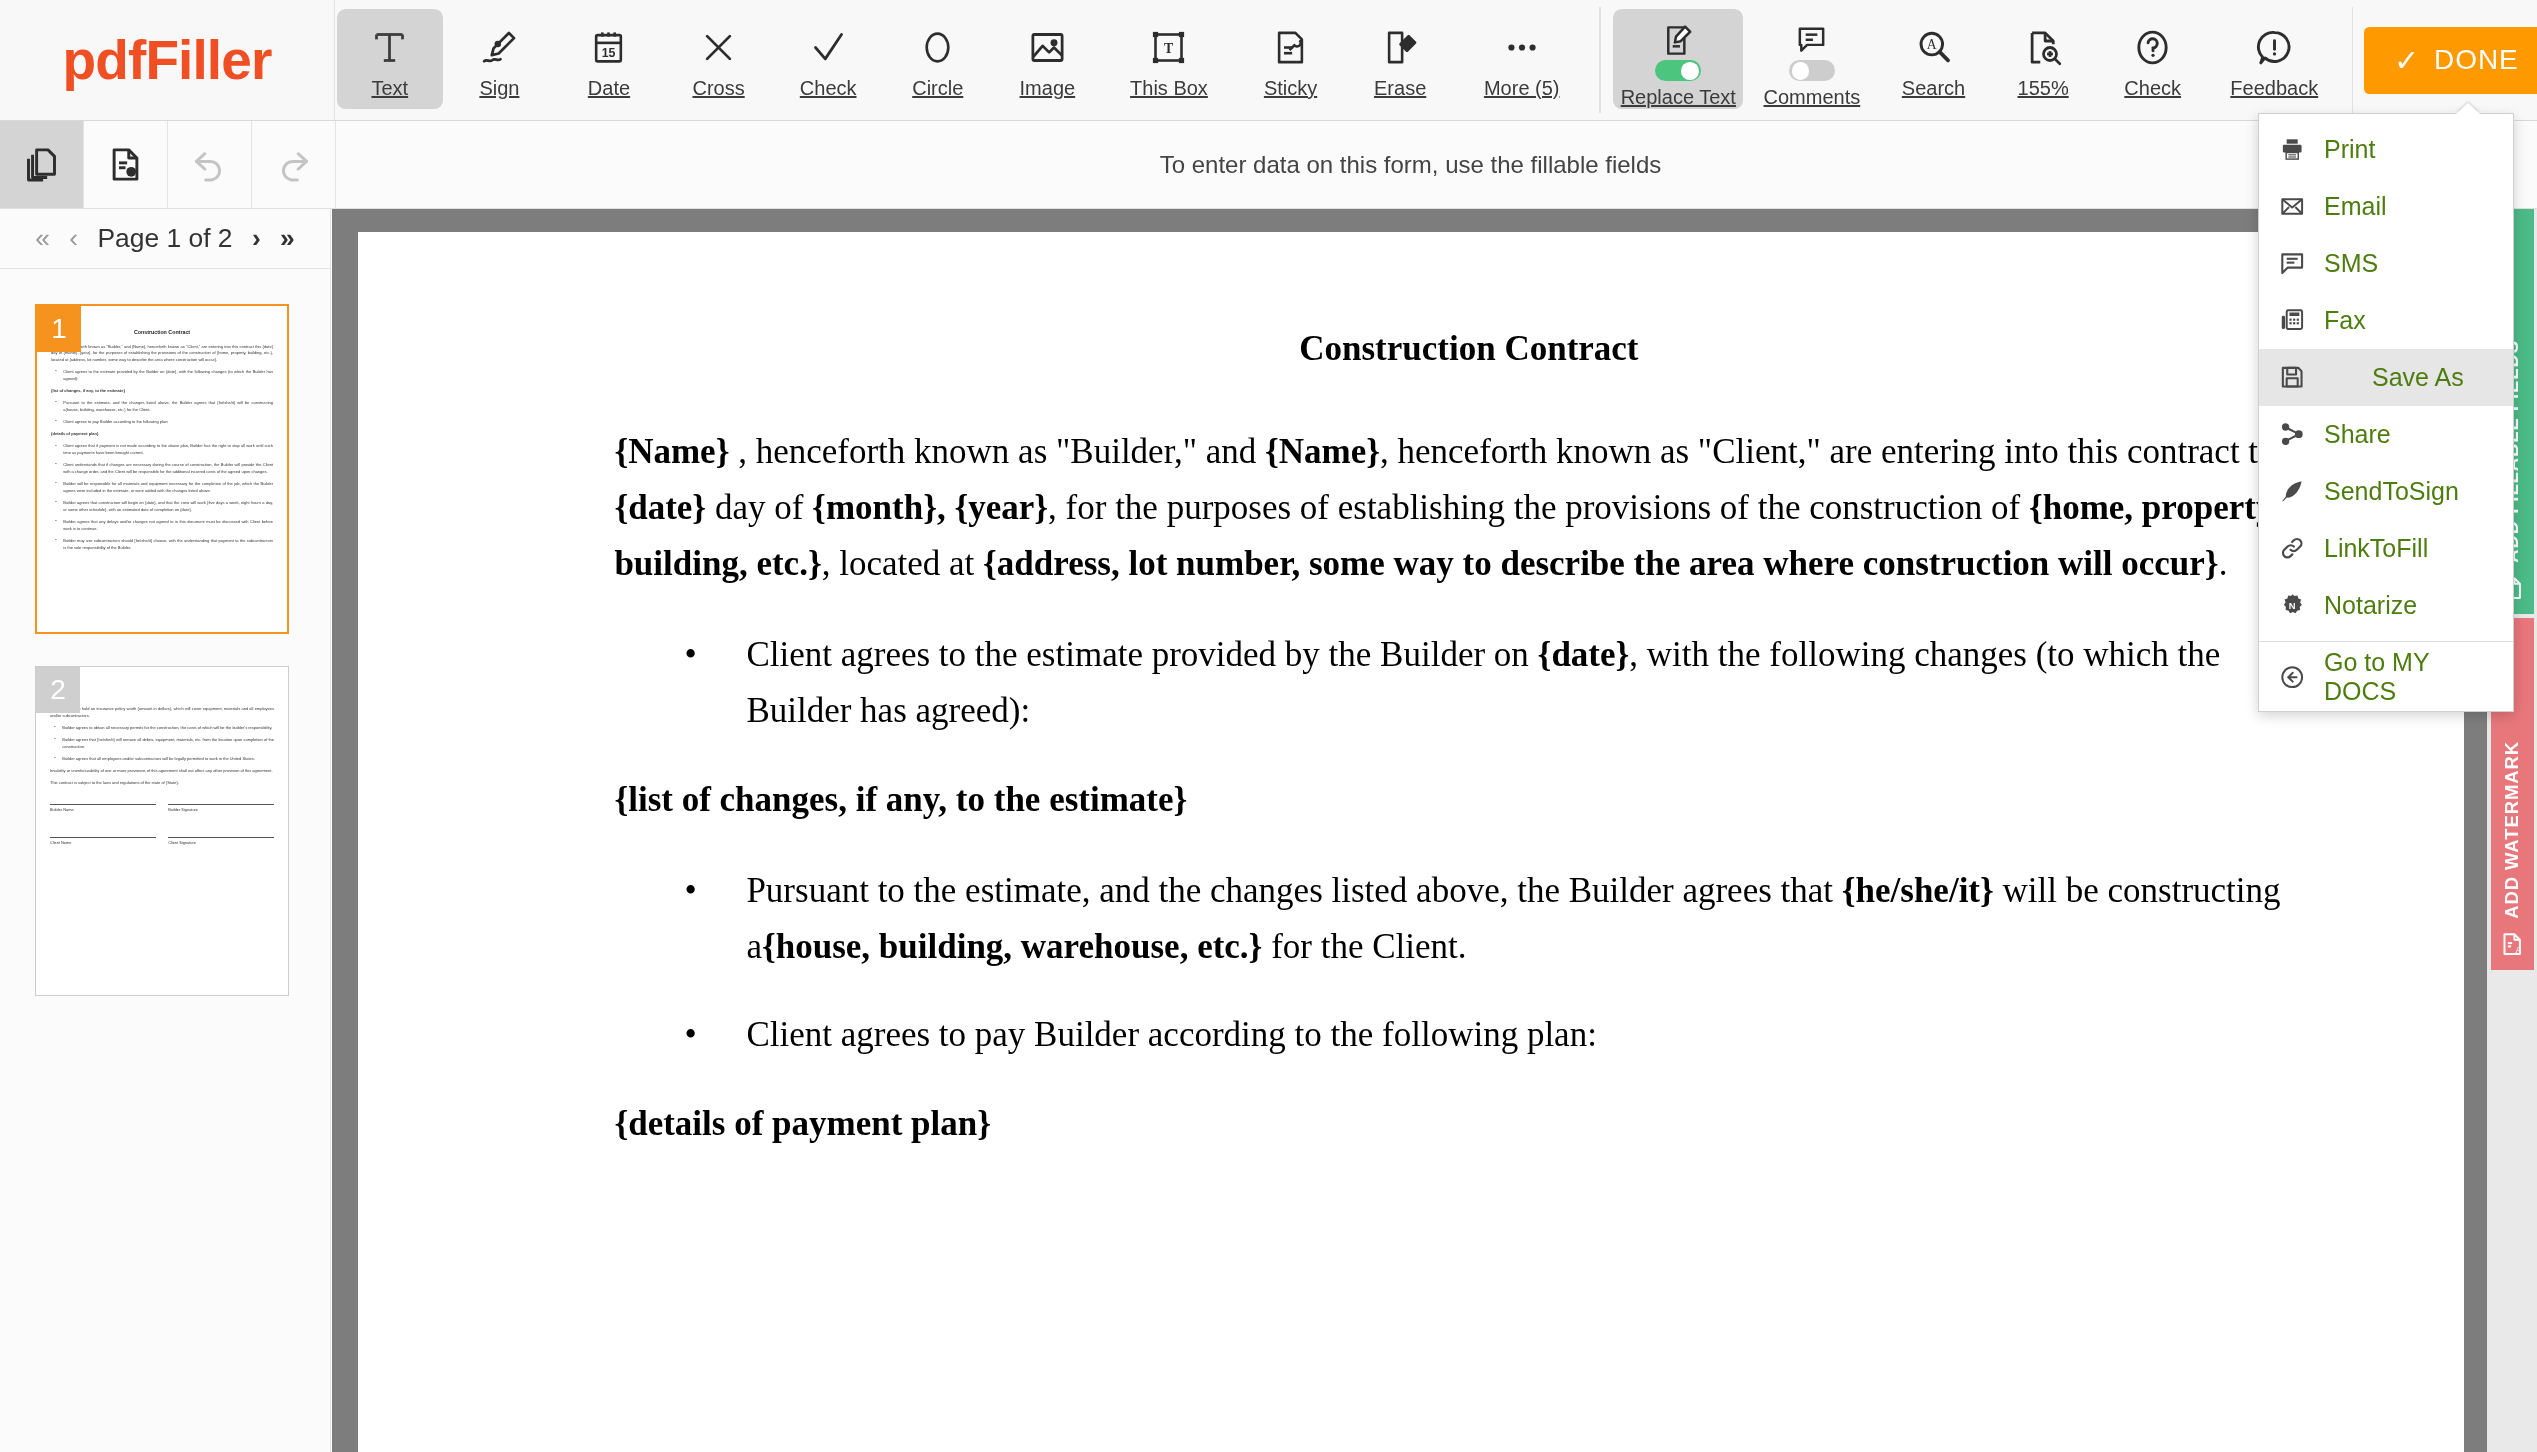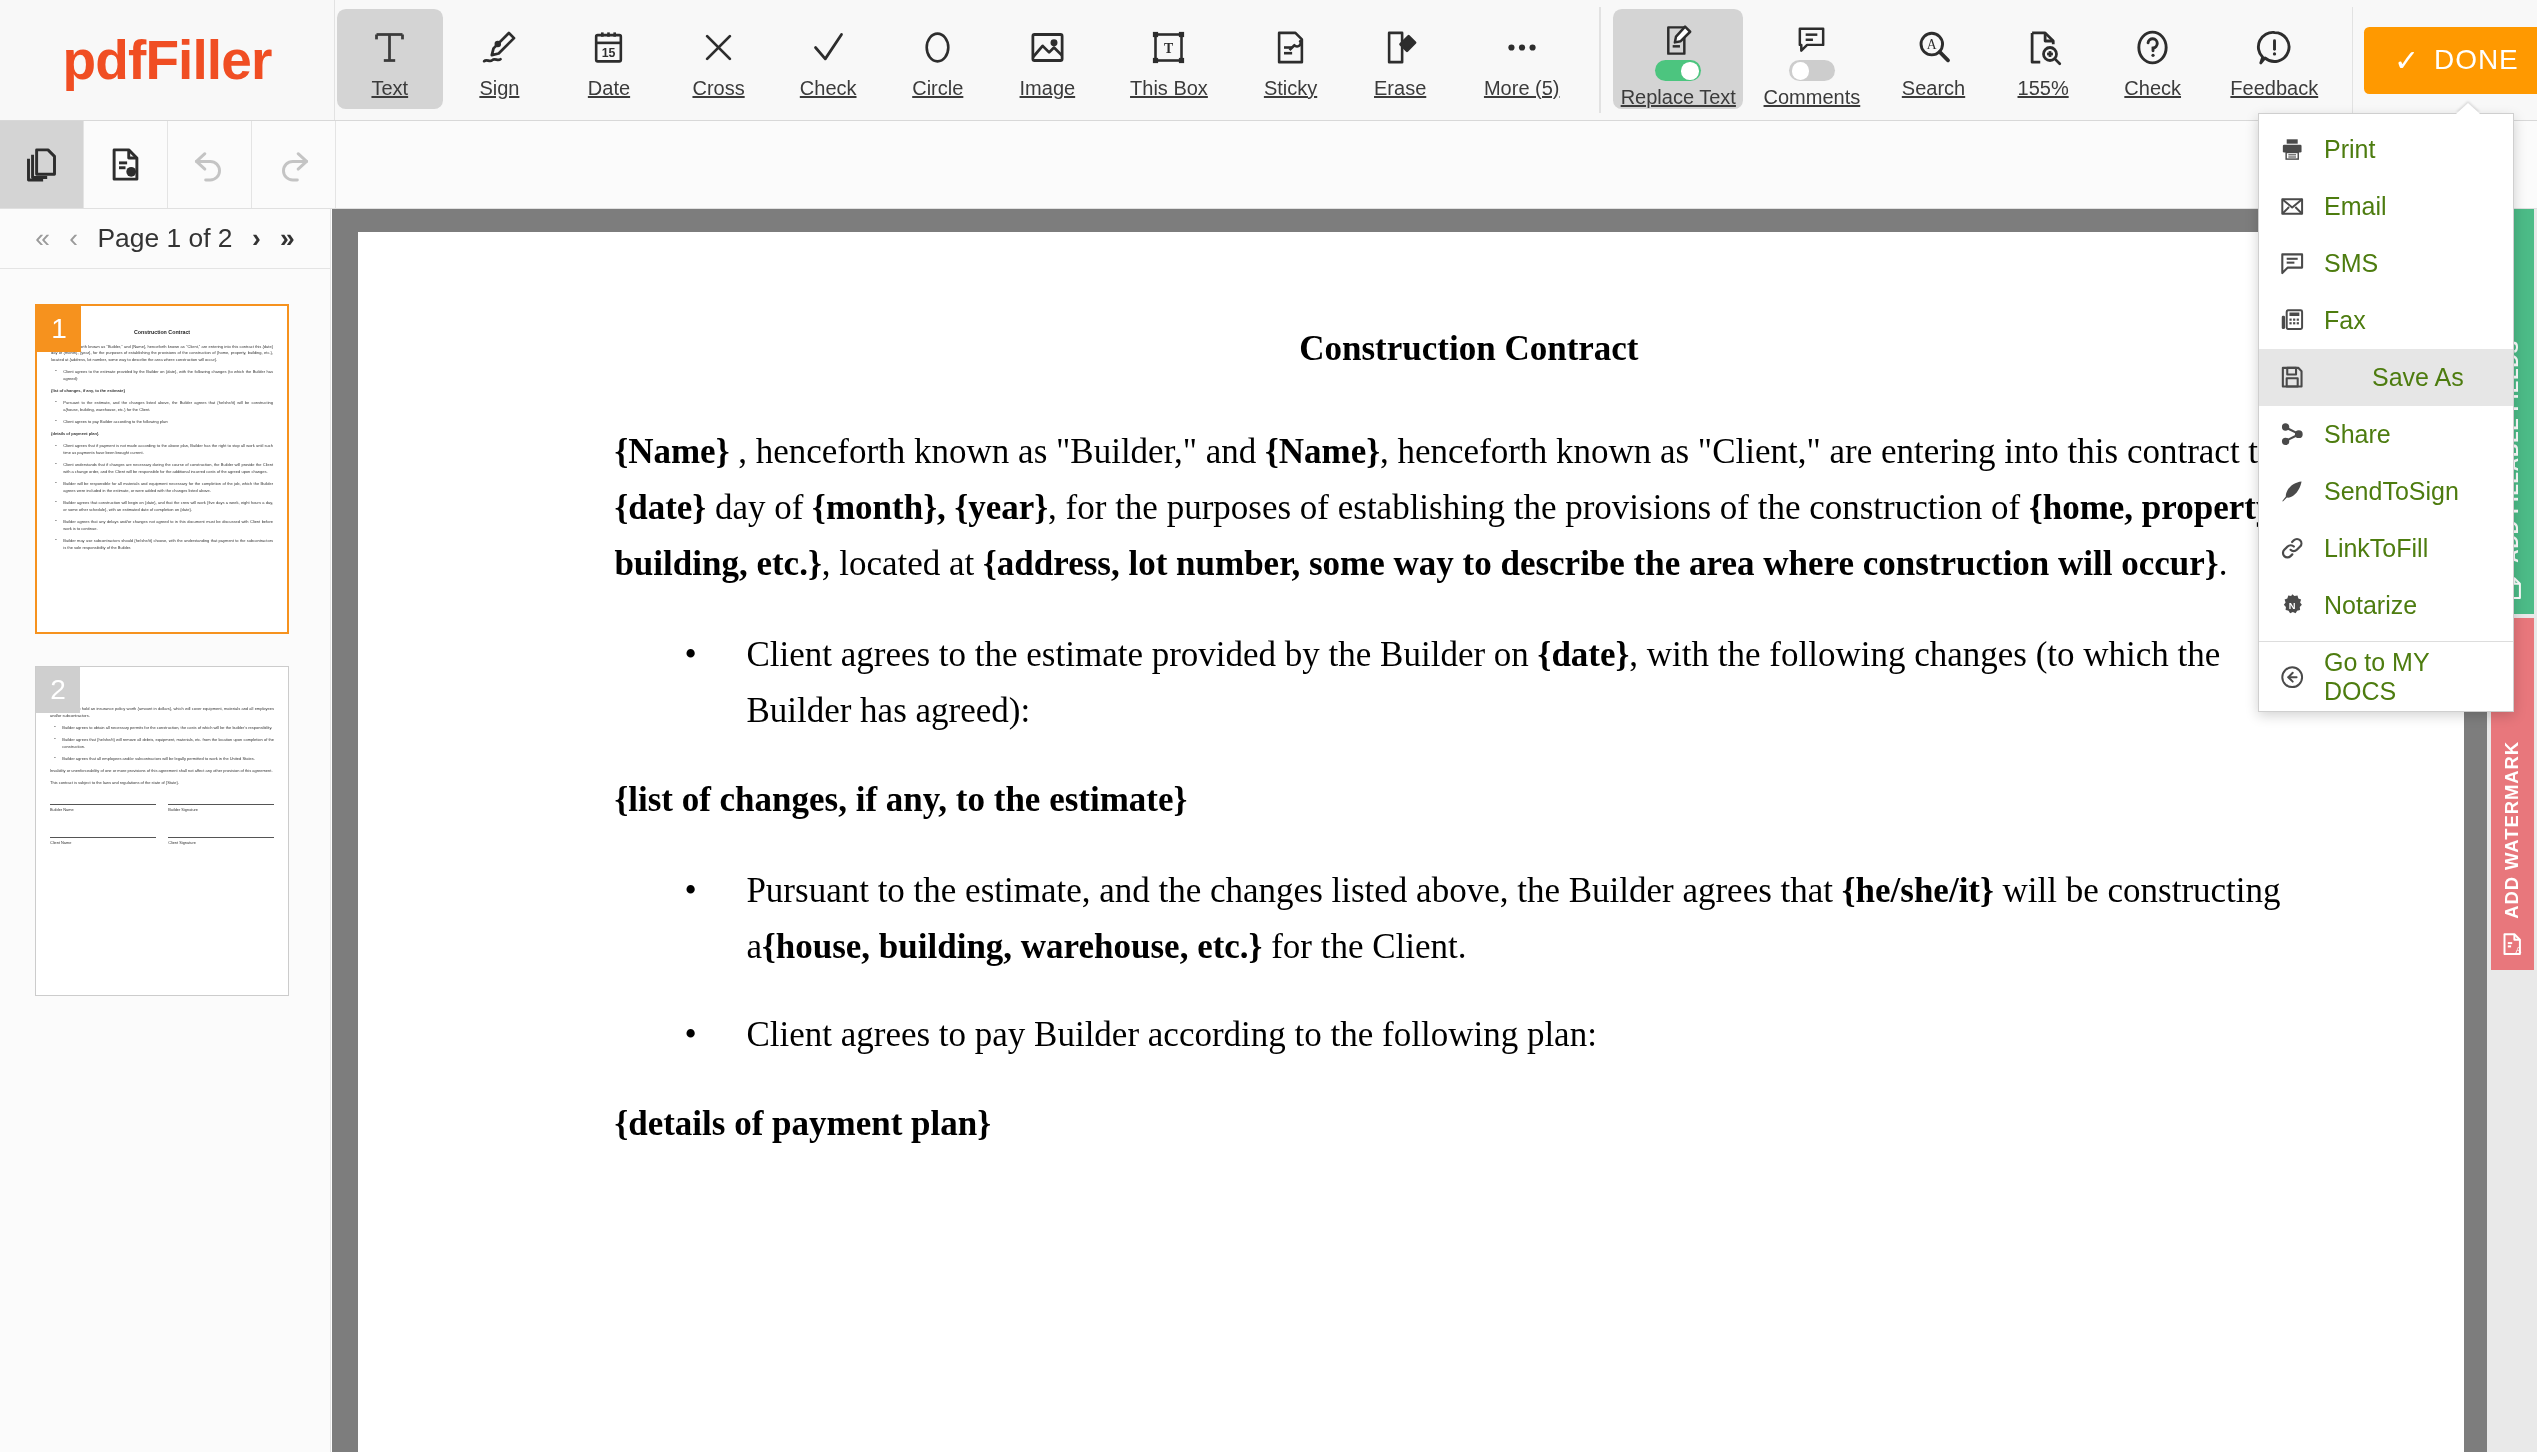--- a/index.html
+++ b/index.html
@@ -504,20 +504,21 @@
     </span>
   </div>
   <div class="r2btn disabled">
     <span>
       <svg width="41" height="37" viewBox="0 0 24 24" fill="none" stroke="#c4c4c4" stroke-width="1.9" stroke-linecap="round" stroke-linejoin="round">
         <polyline points="15,5 20.5,10 15,15"></polyline>
         <path d="M20.5 10h-9a6 6 0 0 0 0 12h3"></path>
       </svg>
     </span>
   </div>
+  <div class="hint">To enter data on this form, use the fillable fields</div>
 </div>
 
 <div class="pagenav">
   <span class="pn">«</span>
   <span class="pn">‹</span>
   <span class="pn-label">Page 1 of 2</span>
   <span class="pn dark">›</span>
   <span class="pn dark">»</span>
 </div>
 

